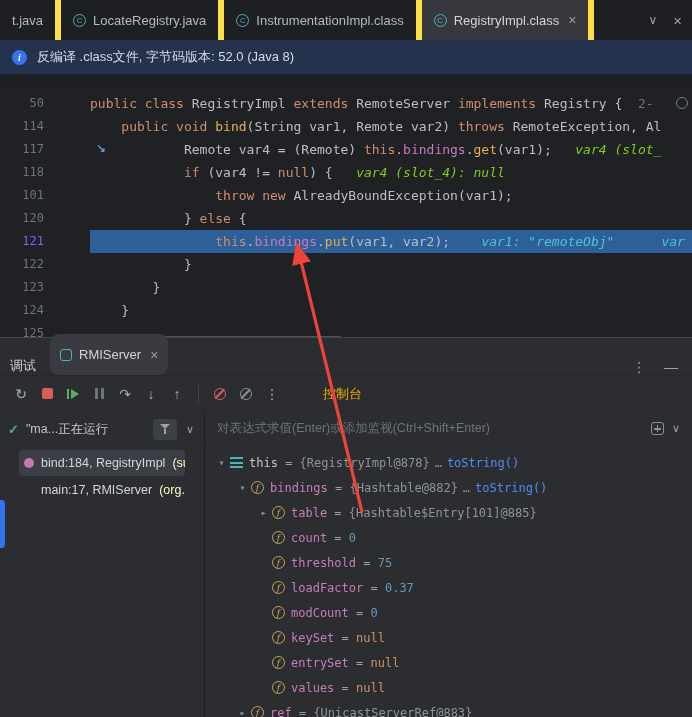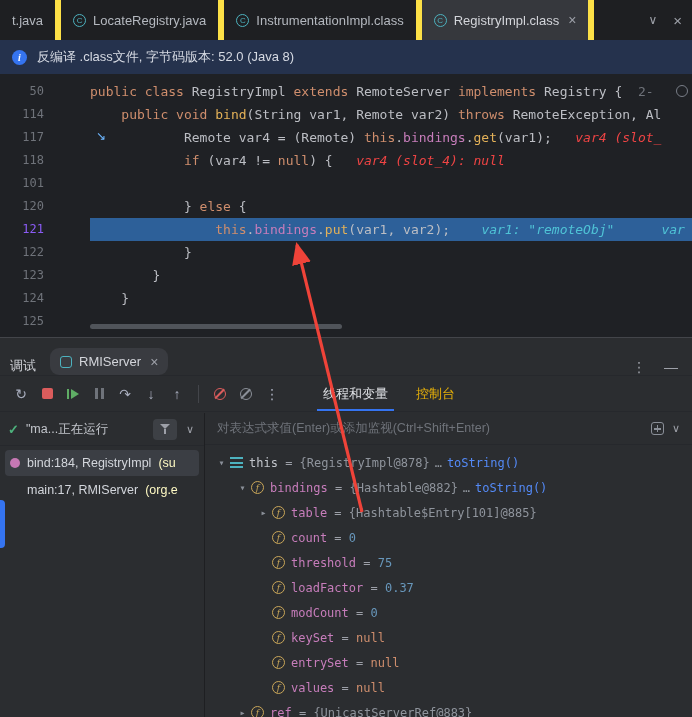--- a/index.html
+++ b/index.html
@@ -20,45 +20,45 @@
   .tb-chev{font-size:12px}
   .tb-x{font-size:15px}
 
   
   .banner{position:absolute;top:40px;left:0;width:692px;height:34px;background:#25324d;
     display:flex;align-items:center;gap:10px;padding:0 12px;font-size:13px;color:#d6dae3}
   .info-icon{width:15px;height:15px;border-radius:50%;background:var(--accent,#3574f0);color:#fff;
     font:bold italic 10px "Liberation Serif",serif;display:flex;align-items:center;justify-content:center;flex:none}
 
   
-  .editor{position:absolute;top:74px;left:0;width:692px;height:263px;background:#1f2125;overflow:hidden;padding-top:6px}
+  .editor{position:absolute;top:86px;left:0;width:692px;height:263px;background:#1f2125;overflow:hidden;padding-top:6px}
   .code-line{display:flex;height:23px;line-height:23px;white-space:pre;
     font-family:"DejaVu Sans Mono","Liberation Mono",monospace;font-size:13px}
   .ln-num{width:50px;flex:none;text-align:right;padding-right:6px;color:#6f737a;font-size:12px}
   .ln-pad{width:40px;flex:none}
   .ln-code{flex:1;overflow:hidden}
   .code-line.exec .ln-code{background:var(--exec-line,#2d6099)}
   .code-line.exec .ln-num{color:#8b5cf6}
   .tk-kw{color:#cf8e6d}
   .tk-def{color:#bcbec4}
   .tk-fld{color:#c77dbb}
   .tk-mtd{color:#e3b158}
-  .tk-inlay{color:#ef4444;font-style:italic}
+  .tk-inlay{color:#84cc16;font-style:italic}
   .exec .tk-inlay{color:#4fc3d6}
   .tk-hint{color:#6f737a}
   .gutter-jump{position:absolute;left:96px;top:56px;color:#6cb6ff;font-size:12px;line-height:12px}
   .usage-widget{position:absolute;left:676px;top:11px;width:12px;height:12px;border:1px solid #787d87;border-radius:50%}
   .hscroll{position:absolute;left:90px;top:250px;width:252px;height:5px;background:#50545a;border-radius:3px}
 
   
   .debugwin{position:absolute;top:337px;left:0;width:692px;height:380px;background:#2b2d30;border-top:1px solid #43454a}
   .dbg-header{height:37px;display:flex;align-items:flex-end;padding:0 10px;gap:14px}
   .dbg-title{font-size:13px;color:#ced0d6}
   .session-tab{display:flex;align-items:center;gap:7px;background:#393b40;border-radius:9px;
-    padding:0 10px;height:27px;font-size:13px;color:#d3d5da}
+    padding:0 10px;height:41px;font-size:13px;color:#d3d5da}
   .sess-icon{width:12px;height:12px;border:1.5px solid #4db2bf;border-radius:3px;flex:none}
   .hdr-right{margin-left:auto;display:flex;align-items:center;gap:18px;color:#9da0a8;font-size:14px;padding-right:4px}
 
   .dbg-toolbar{height:37px;display:flex;align-items:center;padding:0 8px;border-top:1px solid #26282c;border-bottom:1px solid #26282c}
   .tb{width:26px;height:26px;display:flex;align-items:center;justify-content:center;color:#a8adbd;font-size:14px;flex:none}
   .stop-sq{width:11px;height:11px;background:#db5c5c;border-radius:2px}
   .res-bar{width:2px;height:10px;background:#5fad65}
   .res-tri{width:0;height:0;border-top:5px solid transparent;border-bottom:5px solid transparent;border-left:8px solid #5fad65;margin-left:2px}
   .pb{width:3px;height:11px;background:#6f737a;margin:0 1.5px}
   .tb-sep{width:1px;height:18px;background:#43454a;margin:0 8px;flex:none}
@@ -77,21 +77,21 @@
   .session-row{height:33px;display:flex;align-items:center;gap:7px;padding:0 8px;border-bottom:1px solid #26282c}
   .check{color:#4db17c;font-weight:bold;font-size:13px}
   .sess-label{font-size:12.5px;color:#c2c5cb;white-space:nowrap;overflow:hidden}
   .funnel-btn{margin-left:auto;width:24px;height:21px;background:#3d4045;border-radius:4px;display:flex;align-items:center;justify-content:center;flex:none}
   .funnel{position:relative;width:12px;height:11px}
   .funnel::before{content:"";position:absolute;left:1px;top:0;width:0;height:0;
     border-left:5px solid transparent;border-right:5px solid transparent;border-top:5px solid #9da0a8}
   .funnel::after{content:"";position:absolute;left:5px;top:5px;width:2px;height:5px;background:#9da0a8}
   .sess-chev{color:#9da0a8;font-size:11px;padding:0 2px}
   #frames{padding-top:3px}
-  .frame-row{height:26px;display:flex;align-items:center;gap:7px;margin:1px 5px;padding:0 5px;border-radius:4px;
+  .frame-row{height:26px;display:flex;align-items:center;gap:7px;margin:1px 19px;padding:0 5px;border-radius:4px;
     font-size:12.5px;white-space:nowrap;overflow:hidden}
   .frame-row.sel{background:#3b3e44}
   .frame-ic{width:10px;height:10px;border-radius:50%;background:#c678b4;flex:none}
   .frame-ic.ghost{visibility:hidden}
   .frame-text{color:#d3d6dc}
   .frame-pkg{color:#fef9c3}
 
   .vars-pane{flex:1;display:flex;flex-direction:column;overflow:hidden}
   .eval-row{height:33px;display:flex;align-items:center;gap:8px;padding:0 12px;border-bottom:1px solid #26282c}
   .eval-ph{color:#6f737a;font-size:12.5px;flex:1;white-space:nowrap;overflow:hidden}
@@ -154,21 +154,21 @@
     <span class="info-icon">i</span>
     <span>反编译 .class文件, 字节码版本: 52.0 (Java 8)</span>
   </div>
 
   <div class="editor">
     <div id="editor-lines">
         <div class="code-line"><span class="ln-num">50</span><span class="ln-pad"></span><span class="ln-code"><span class="tk-kw">public </span><span class="tk-kw">class </span><span class="tk-def">RegistryImpl </span><span class="tk-kw">extends </span><span class="tk-def">RemoteServer </span><span class="tk-kw">implements </span><span class="tk-def">Registry { </span><span class="tk-hint"> 2-</span></span></div>
         <div class="code-line"><span class="ln-num">114</span><span class="ln-pad"></span><span class="ln-code"><span class="tk-def">    </span><span class="tk-kw">public </span><span class="tk-kw">void </span><span class="tk-mtd">bind</span><span class="tk-def">(String var1, Remote var2) </span><span class="tk-kw">throws </span><span class="tk-def">RemoteException, Al</span></span></div>
         <div class="code-line"><span class="ln-num">117</span><span class="ln-pad"></span><span class="ln-code"><span class="tk-def">            </span><span class="tk-def">Remote var4 = (Remote) </span><span class="tk-kw">this</span><span class="tk-def">.</span><span class="tk-fld">bindings</span><span class="tk-def">.</span><span class="tk-mtd">get</span><span class="tk-def">(var1);   </span><span class="tk-inlay">var4 (slot_</span></span></div>
         <div class="code-line"><span class="ln-num">118</span><span class="ln-pad"></span><span class="ln-code"><span class="tk-def">            </span><span class="tk-kw">if </span><span class="tk-def">(var4 != </span><span class="tk-kw">null</span><span class="tk-def">) {   </span><span class="tk-inlay">var4 (slot_4): null</span></span></div>
-        <div class="code-line"><span class="ln-num">101</span><span class="ln-pad"></span></div>
+        <div class="code-line"><span class="ln-num">101</span><span class="ln-pad"></span><span class="ln-code"><span class="tk-def">                </span><span class="tk-kw">throw </span><span class="tk-kw">new </span><span class="tk-def">AlreadyBoundException(var1);</span></span></div>
         <div class="code-line"><span class="ln-num">120</span><span class="ln-pad"></span><span class="ln-code"><span class="tk-def">            </span><span class="tk-def">} </span><span class="tk-kw">else</span><span class="tk-def"> {</span></span></div>
         <div class="code-line exec"><span class="ln-num">121</span><span class="ln-pad"></span><span class="ln-code"><span class="tk-def">                </span><span class="tk-kw">this</span><span class="tk-def">.</span><span class="tk-fld">bindings</span><span class="tk-def">.</span><span class="tk-mtd">put</span><span class="tk-def">(var1, var2);    </span><span class="tk-inlay">var1: "remoteObj"</span><span class="tk-def">      </span><span class="tk-inlay">var</span></span></div>
         <div class="code-line"><span class="ln-num">122</span><span class="ln-pad"></span><span class="ln-code"><span class="tk-def">            }</span></span></div>
         <div class="code-line"><span class="ln-num">123</span><span class="ln-pad"></span><span class="ln-code"><span class="tk-def">        }</span></span></div>
         <div class="code-line"><span class="ln-num">124</span><span class="ln-pad"></span><span class="ln-code"><span class="tk-def">    }</span></span></div>
         <div class="code-line"><span class="ln-num">125</span><span class="ln-pad"></span><span class="ln-code"></span></div>
       </div>
     <span class="gutter-jump">↘</span>
     <div class="usage-widget"></div>
     <div class="hscroll"></div>
@@ -206,21 +206,20 @@
       <span class="tb">↑</span>
       <span class="tb-sep"></span>
       <span class="tb">
           <span class="bp red"></span>
         </span>
       <span class="tb">
           <span class="bp gray"></span>
         </span>
       <span class="tb">⋮</span>
       <div id="view-tabs">
-          <div class="view-tab active">线程和变量</div>
           <div class="view-tab">控制台</div>
         </div>
     </div>
 
     <div class="dbg-body">
       <div class="frames-pane">
         <div class="session-row">
           <span class="check">✓</span>
           <span class="sess-label">"ma...正在运行</span>
           <span class="funnel-btn">

